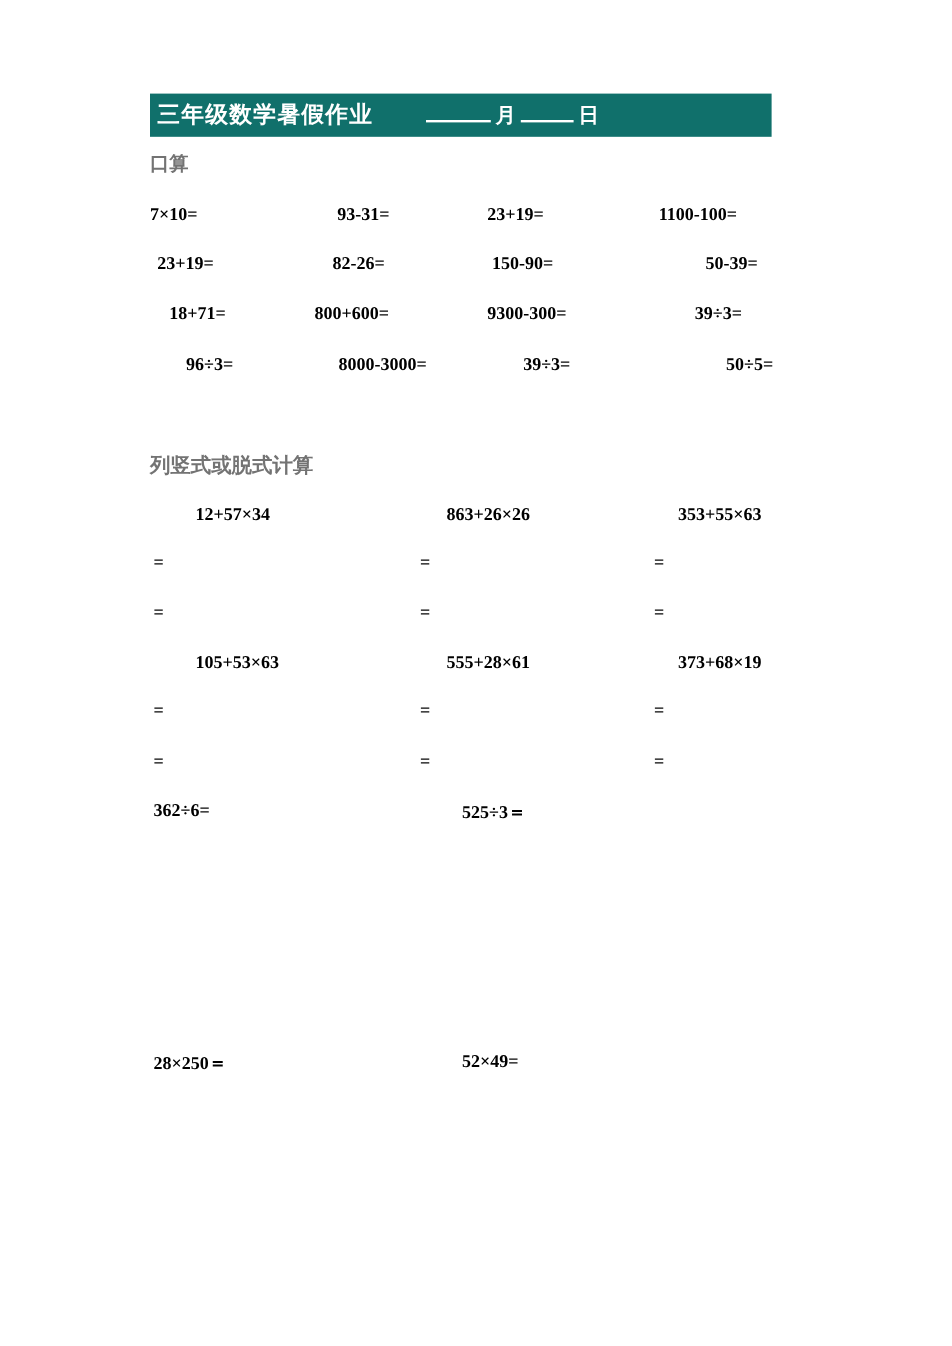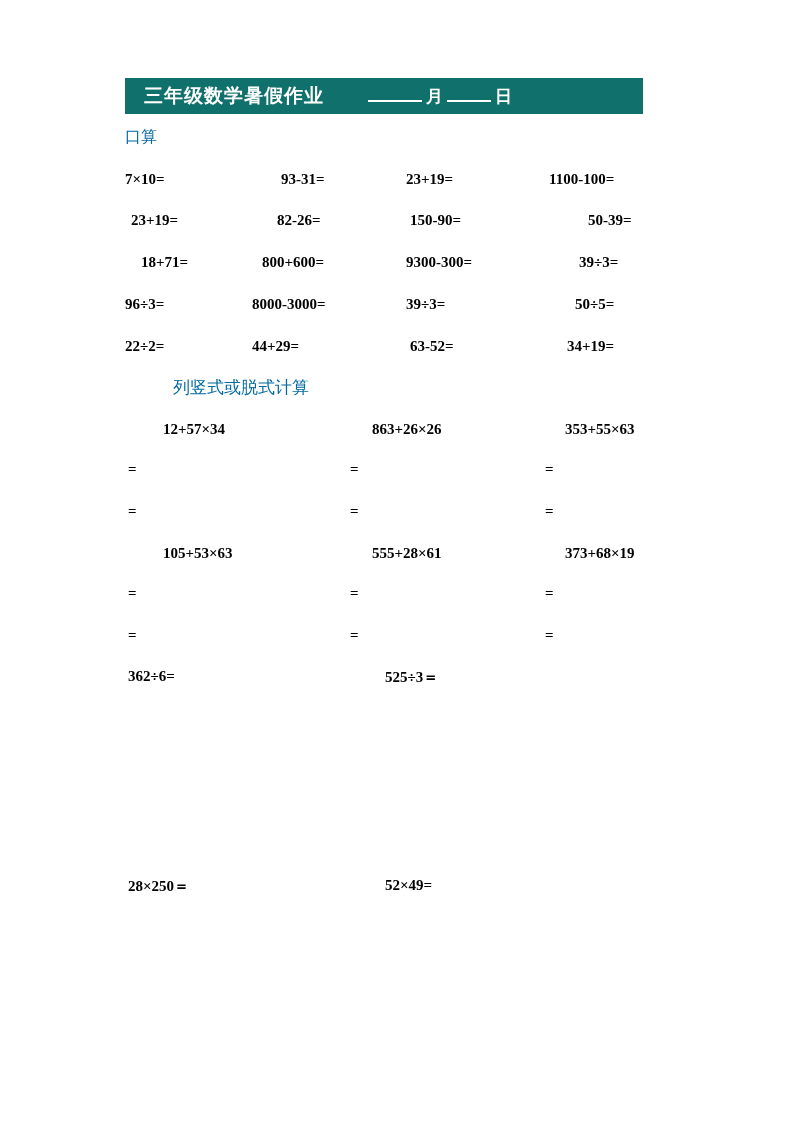--- a/index.html
+++ b/index.html
@@ -32,21 +32,21 @@
     background: #10706b;
     display: flex;
     align-items: center;
   }
   .title-text {
     color: #ffffff;
     font-family: "DejaVu Sans", "Liberation Sans", sans-serif;
     font-size: 19px;
     font-weight: bold;
     letter-spacing: 1px;
-    padding-left: 19px;
+    padding-left: 6px;
     white-space: nowrap;
   }
   .date-group {
     color: #ffffff;
     font-family: "DejaVu Sans", "Liberation Sans", sans-serif;
     font-size: 17px;
     font-weight: bold;
     margin-left: 42px;
     display: flex;
     align-items: baseline;
@@ -63,26 +63,26 @@
     width: 44px;
   }
   .date-unit { padding: 0 2px; }
 
   
   .section-heading {
     position: absolute;
     left: 125px;
     font-family: "DejaVu Sans", "Liberation Sans", sans-serif;
     font-size: 16px;
-    font-weight: normal;
-    color: #0369a1;
+    font-weight: bold;
+    color: #737373;
     white-space: nowrap;
   }
   #heading-oral { top: 127px; }
-  #heading-vertical { top: 376px; font-size: 17px; margin-left: 48px; }
+  #heading-vertical { top: 376px; font-size: 17px; }
 
   
   .oral-row {
     position: absolute;
     left: 125px;
     width: 545px;
     height: 22px;
     font-family: "Liberation Serif", "DejaVu Serif", serif;
     font-size: 15px;
     font-weight: bold;
@@ -145,33 +145,27 @@
     <span class="oral-cell" style="left:451px;margin-left:12px;">50-39=</span>
   </div>
 
   <div class="oral-row" style="top:254px;">
     <span class="oral-cell" style="left:16px;">18+71=</span>
     <span class="oral-cell" style="left:137px;">800+600=</span>
     <span class="oral-cell" style="left:281px;">9300-300=</span>
     <span class="oral-cell" style="left:454px;">39÷3=</span>
   </div>
 
-  <div class="oral-row" style="top:296px;">
+  <div class="oral-row" style="top:296px;margin-left:30px;">
     <span class="oral-cell" style="left:0px;">96÷3=</span>
     <span class="oral-cell" style="left:127px;">8000-3000=</span>
     <span class="oral-cell" style="left:281px;">39÷3=</span>
     <span class="oral-cell" style="left:450px;">50÷5=</span>
   </div>
 
-  <div class="oral-row" style="top:338px;">
-    <span class="oral-cell" style="left:0px;">22÷2=</span>
-    <span class="oral-cell" style="left:127px;">44+29=</span>
-    <span class="oral-cell" style="left:285px;">63-52=</span>
-    <span class="oral-cell" style="left:442px;">34+19=</span>
-  </div>
 
   <div class="section-heading" id="heading-vertical">列竖式或脱式计算</div>
 
   <div class="vc-problem" style="left:163px; top:421px;">12+57×34</div>
   <div class="vc-problem" style="left:372px; top:421px;">863+26×26</div>
   <div class="vc-problem" style="left:565px; top:421px;">353+55×63</div>
 
   <div class="eq-mark" style="left:128px; top:461px;">=</div>
   <div class="eq-mark" style="left:350px; top:461px;">=</div>
   <div class="eq-mark" style="left:545px; top:461px;">=</div>

